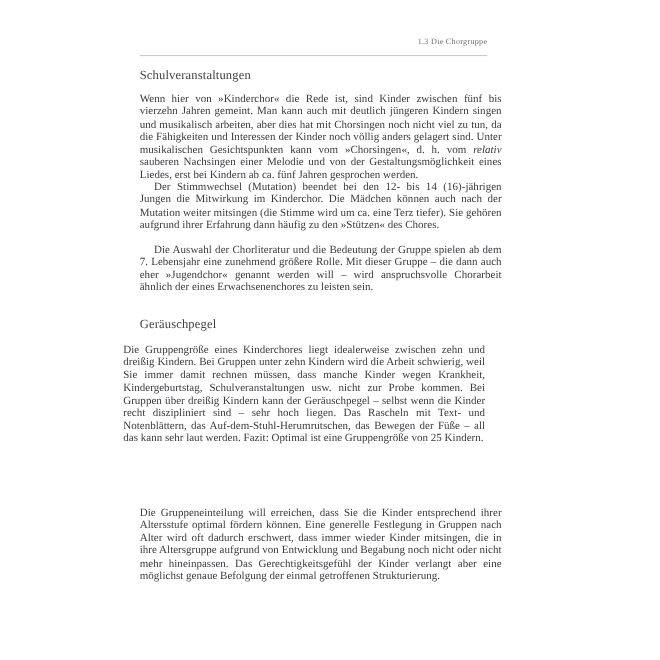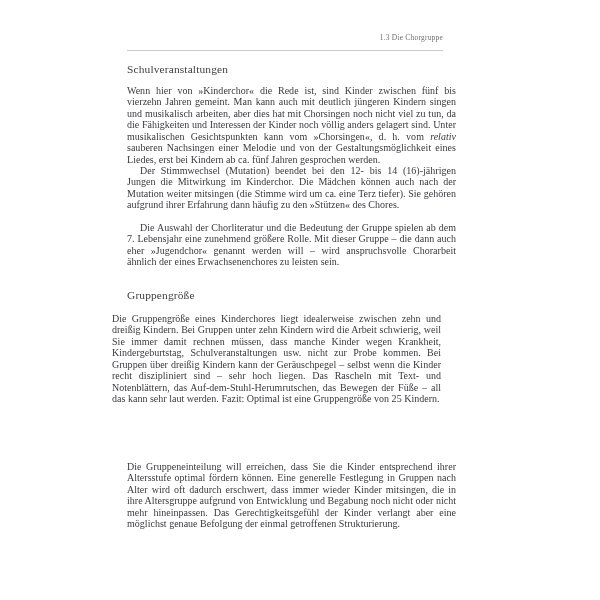--- a/index.html
+++ b/index.html
@@ -108,21 +108,21 @@
   <div class="header-rule"></div>
 
   <h2 class="section-heading" id="heading-alter">Schulveranstaltungen</h2>
 
   <p class="body-par" id="par-alter-1">Wenn hier von »Kinderchor« die Rede ist, sind Kinder zwischen fünf bis vierzehn Jahren gemeint. Man kann auch mit deutlich jüngeren Kindern singen und musikalisch arbeiten, aber dies hat mit Chorsingen noch nicht viel zu tun, da die Fähigkeiten und Interessen der Kinder noch völlig anders gelagert sind. Unter musikalischen Gesichtspunkten kann vom »Chorsingen«, d. h. vom <em>relativ</em> sauberen Nachsingen einer Melodie und von der Gestaltungsmöglichkeit eines Liedes, erst bei Kindern ab ca. fünf Jahren gesprochen werden.</p>
 
   <p class="body-par indent" id="par-alter-2">Der Stimmwechsel (Mutation) beendet bei den 12- bis 14 (16)-jährigen Jungen die Mitwirkung im Kinderchor. Die Mädchen können auch nach der Mutation weiter mitsingen (die Stimme wird um ca. eine Terz tiefer). Sie gehören aufgrund ihrer Erfahrung dann häufig zu den »Stützen« des Chores.</p>
 
   <p class="body-par indent" id="par-alter-3">Die Auswahl der Chorliteratur und die Bedeutung der Gruppe spielen ab dem 7. Lebensjahr eine zunehmend größere Rolle. Mit dieser Gruppe – die dann auch eher »Jugendchor« genannt werden will – wird anspruchsvolle Chorarbeit ähnlich der eines Erwachsenenchores zu leisten sein.</p>
 
-  <h2 class="section-heading" id="heading-groesse">Gruppengröße</h2>
+  <h2 class="section-heading" id="heading-groesse">Geräuschpegel</h2>
 
   <p class="body-par" id="par-groesse-1">Die Gruppengröße eines Kinderchores liegt idealerweise zwischen zehn und dreißig Kindern. Bei Gruppen unter zehn Kindern wird die Arbeit schwierig, weil Sie immer damit rechnen müssen, dass manche Kinder wegen Krankheit, Kindergeburtstag, Schulveranstaltungen usw. nicht zur Probe kommen. Bei Gruppen über dreißig Kindern kann der Geräuschpegel – selbst wenn die Kinder recht diszipliniert sind – sehr hoch liegen. Das Rascheln mit Text- und Notenblättern, das Auf-dem-Stuhl-Herumrutschen, das Bewegen der Füße – all das kann sehr laut werden. Fazit: Optimal ist eine Gruppengröße von 25 Kindern.</p>
 
 
   <p class="body-par" id="par-einteilung-1">Die Gruppeneinteilung will erreichen, dass Sie die Kinder entsprechend ihrer Altersstufe optimal fördern können. Eine generelle Festlegung in Gruppen nach Alter wird oft dadurch erschwert, dass immer wieder Kinder mitsingen, die in ihre Altersgruppe aufgrund von Entwicklung und Begabung noch nicht oder nicht mehr hineinpassen. Das Gerechtigkeitsgefühl der Kinder verlangt aber eine möglichst genaue Befolgung der einmal getroffenen Strukturierung.</p>
 
 
 </div>
 
 </body></html>

